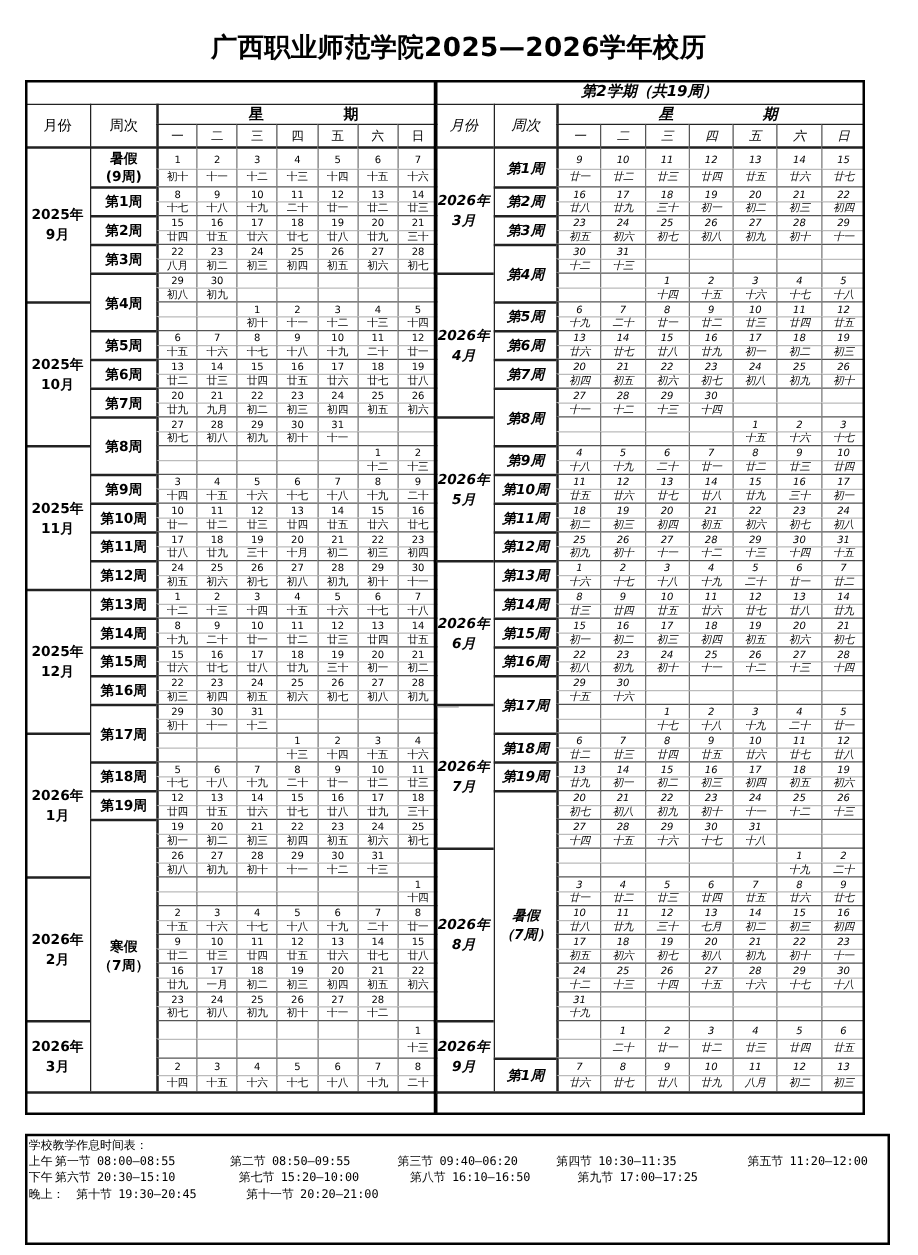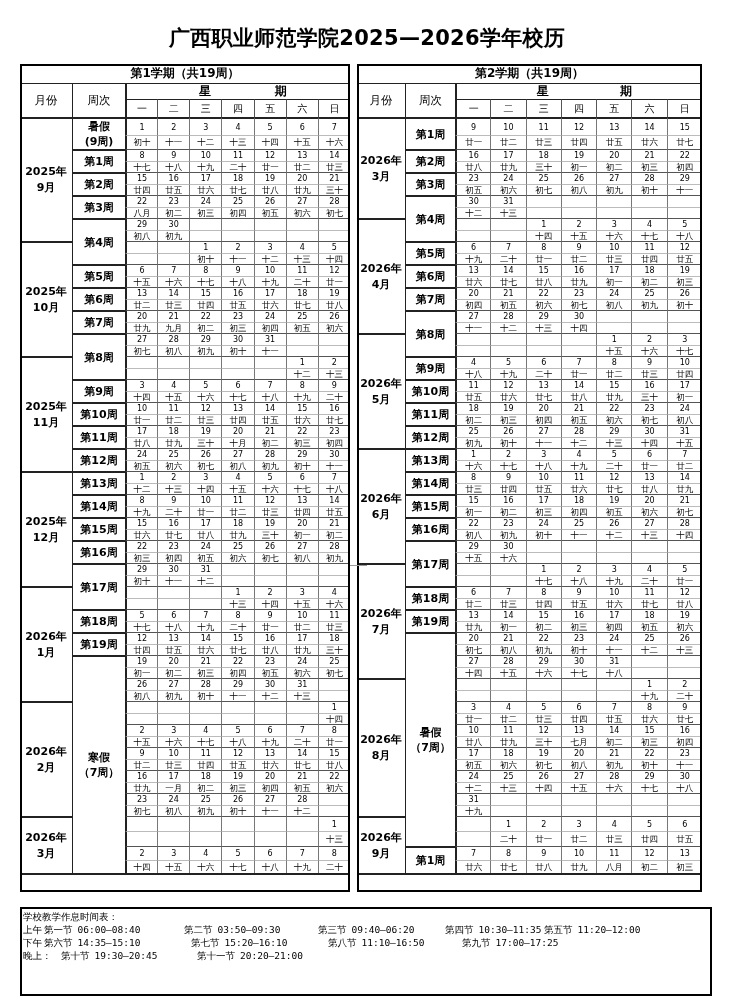--- a/index.html
+++ b/index.html
@@ -31,21 +31,20 @@
             font-family:"DejaVu Sans Mono","Liberation Mono",monospace;font-size:9.5px;}
   .sl{position:absolute;line-height:13px;white-space:nowrap;}
   .sl .pt{margin-left:5px;}
 </style>
 </head>
 <body>
 
 <div class="title">广西职业师范学院2025—2026学年校历</div>
 
 <div class="sem" style="left: 20px; width: 330px; height: 828px;">
-    <div class="cell hdr-title" style="left: 0px; top: 0px; width: 330px; height: 19px;">第1学期（共19周）</div>
     <div class="cell hdr-col hdr-month" style="left: 0px; top: 19px; width: 52px; height: 34px;">月份</div>
     <div class="cell hdr-col hdr-week" style="left: 52px; top: 19px; width: 53px; height: 34px;">周次</div>
     <div class="cell hdr-group" style="left: 105px; top: 19px; width: 225px; height: 16px;">
       <span class="grp grp-l">星</span>
       <span class="grp grp-r">期</span>
     </div>
     <div class="cell hdr-day first" style="left: 105px; top: 35px; width: 32.1429px; height: 18px;">一</div>
     <div class="cell hdr-day" style="left: 137.143px; top: 35px; width: 32.1429px; height: 18px;">二</div>
     <div class="cell hdr-day" style="left: 169.286px; top: 35px; width: 32.1429px; height: 18px;">三</div>
     <div class="cell hdr-day" style="left: 201.429px; top: 35px; width: 32.1429px; height: 18px;">四</div>
@@ -589,21 +588,21 @@
     <div class="cell lunar-cell" style="left: 201.429px; top: 796px; width: 32.1429px; height: 13px;">十七</div>
     <div class="cell date-cell" style="left: 233.571px; top: 782px; width: 32.1429px; height: 14px;">6</div>
     <div class="cell lunar-cell" style="left: 233.571px; top: 796px; width: 32.1429px; height: 13px;">十八</div>
     <div class="cell date-cell" style="left: 265.714px; top: 782px; width: 32.1429px; height: 14px;">7</div>
     <div class="cell lunar-cell" style="left: 265.714px; top: 796px; width: 32.1429px; height: 13px;">十九</div>
     <div class="cell date-cell" style="left: 297.857px; top: 782px; width: 32.1429px; height: 14px;">8</div>
     <div class="cell lunar-cell" style="left: 297.857px; top: 796px; width: 32.1429px; height: 13px;">二十</div>
     <div class="cell foot-row" style="left: 0px; top: 809px; width: 330px; height: 19px;"></div>
     <div class="frame"></div>
   </div>
-<div class="sem" style="left: 357px; width: 345px; height: 828px;">
+<div class="sem" style="left: 347px; width: 345px; height: 828px; font-style: italic;">
     <div class="cell hdr-title" style="left: 0px; top: 0px; width: 345px; height: 19px;">第2学期（共19周）</div>
     <div class="cell hdr-col hdr-month" style="left: 0px; top: 19px; width: 48px; height: 34px;">月份</div>
     <div class="cell hdr-col hdr-week" style="left: 48px; top: 19px; width: 50px; height: 34px;">周次</div>
     <div class="cell hdr-group" style="left: 98px; top: 19px; width: 247px; height: 16px;">
       <span class="grp grp-l">星</span>
       <span class="grp grp-r">期</span>
     </div>
     <div class="cell hdr-day first" style="left: 98px; top: 35px; width: 35.2857px; height: 18px;">一</div>
     <div class="cell hdr-day" style="left: 133.286px; top: 35px; width: 35.2857px; height: 18px;">二</div>
     <div class="cell hdr-day" style="left: 168.571px; top: 35px; width: 35.2857px; height: 18px;">三</div>
@@ -1154,28 +1153,28 @@
     <div class="cell foot-row" style="left: 0px; top: 809px; width: 345px; height: 19px;"></div>
     <div class="frame"></div>
   </div>
 
 <div class="gap-line"></div>
 
 <div class="schedule">
   <div class="sl" style="left:1px;top:1px">学校教学作息时间表：</div>
 
   <div class="sl" style="left:1px;top:14px">上午：</div>
-  <div class="sl" style="left:22px;top:14px"><span>第一节</span><span class="pt">06:00—08:40</span></div>
-  <div class="sl" style="left:162px;top:14px"><span>第二节</span><span class="pt">03:50—09:30</span></div>
+  <div class="sl" style="left:22px;top:14px"><span>第一节</span><span class="pt">08:00—08:55</span></div>
+  <div class="sl" style="left:162px;top:14px"><span>第二节</span><span class="pt">08:50—09:55</span></div>
   <div class="sl" style="left:296px;top:14px"><span>第三节</span><span class="pt">09:40—06:20</span></div>
   <div class="sl" style="left:423px;top:14px"><span>第四节</span><span class="pt">10:30—11:35</span></div>
-  <div class="sl" style="left:522px;top:14px"><span>第五节</span><span class="pt">11:20—12:00</span></div>
+  <div class="sl" style="left:576px;top:14px"><span>第五节</span><span class="pt">11:20—12:00</span></div>
 
   <div class="sl" style="left:1px;top:27px">下午：</div>
-  <div class="sl" style="left:22px;top:27px"><span>第六节</span><span class="pt">14:35—15:10</span></div>
-  <div class="sl" style="left:169px;top:27px"><span>第七节</span><span class="pt">15:20—16:10</span></div>
-  <div class="sl" style="left:306px;top:27px"><span>第八节</span><span class="pt">11:10—16:50</span></div>
+  <div class="sl" style="left:22px;top:27px"><span>第六节</span><span class="pt">20:30—15:10</span></div>
+  <div class="sl" style="left:169px;top:27px"><span>第七节</span><span class="pt">15:20—10:00</span></div>
+  <div class="sl" style="left:306px;top:27px"><span>第八节</span><span class="pt">16:10—16:50</span></div>
   <div class="sl" style="left:440px;top:27px"><span>第九节</span><span class="pt">17:00—17:25</span></div>
 
   <div class="sl" style="left:1px;top:40px">晚上：</div>
   <div class="sl" style="left:39px;top:40px"><span>第十节</span><span class="pt">19:30—20:45</span></div>
   <div class="sl" style="left:175px;top:40px"><span>第十一节</span><span class="pt">20:20—21:00</span></div>
 </div>
 
 </body></html>

